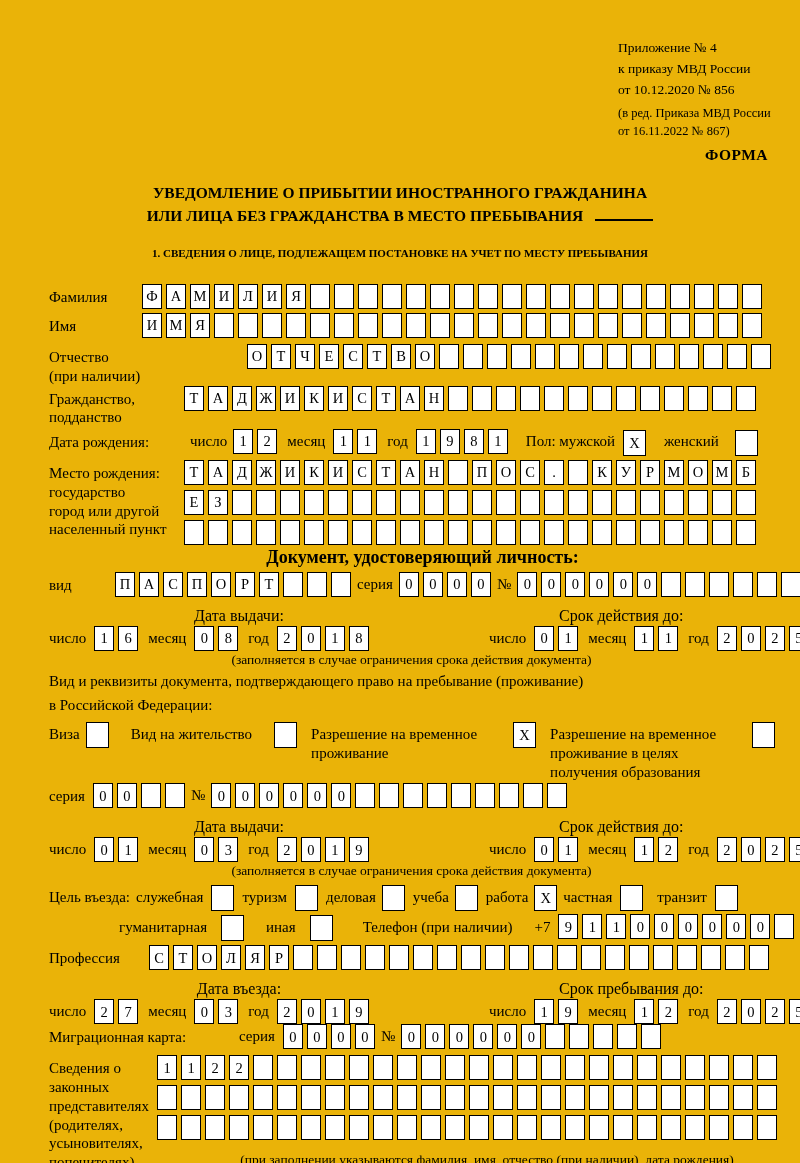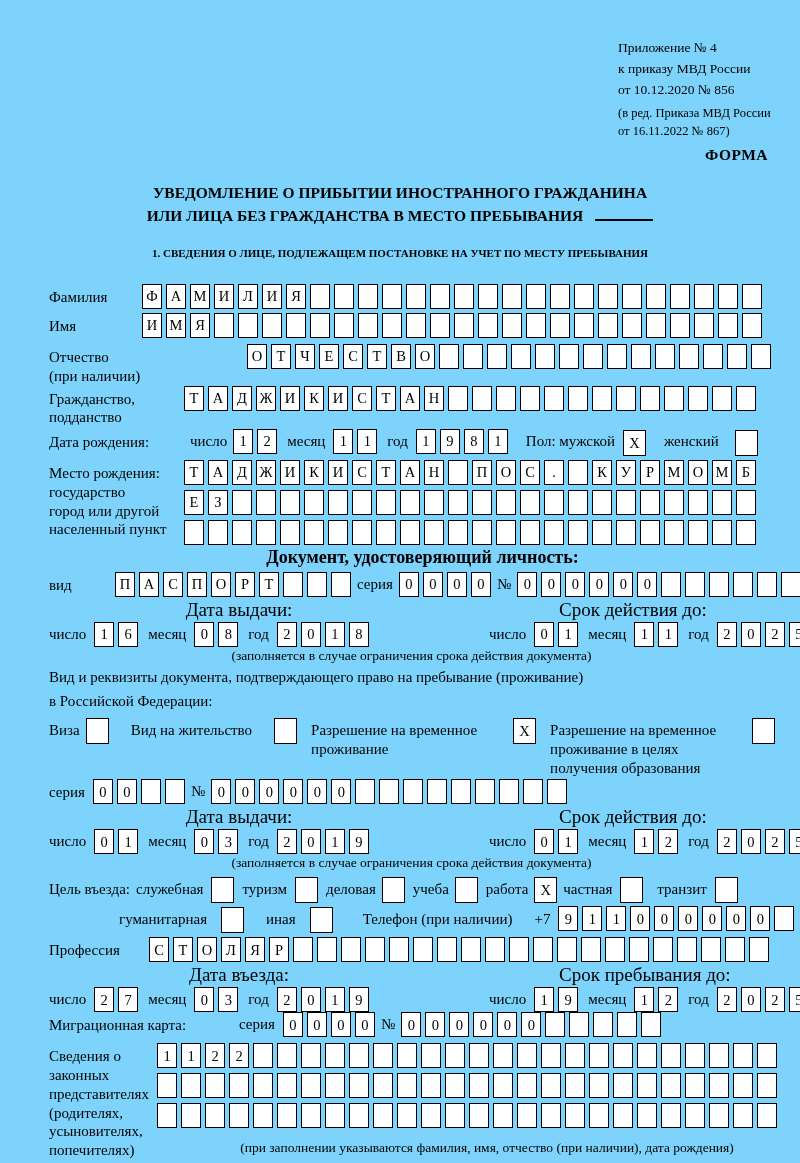--- a/index.html
+++ b/index.html
@@ -1,16 +1,16 @@
 <!DOCTYPE html>
 <html><head>
 <meta charset="utf-8">
 <style>
   html,body{margin:0;padding:0;background:#ffffff;}
-  .page{width:800px;height:1163px;background:#7dd3fc;font-family:"Liberation Serif","DejaVu Serif",serif;color:#000;position:relative;overflow:hidden;margin:0 auto;}
+  .page{width:800px;height:1163px;background:#eab308;font-family:"Liberation Serif","DejaVu Serif",serif;color:#000;position:relative;overflow:hidden;margin:0 auto;}
   
   .head{position:relative;height:252px;}
   .top-note{position:absolute;left:618px;top:38px;font-size:13.5px;line-height:1.55;}
   .top-note .amend{font-size:12.5px;line-height:1.45;margin-top:3px;}
   .forma{position:absolute;right:32px;top:146px;font-weight:bold;font-size:15.5px;letter-spacing:.5px;}
   .title{position:absolute;top:181px;left:0;right:0;text-align:center;font-weight:bold;font-size:15.5px;line-height:1.5;}
   .blank-line{display:inline-block;width:58px;border-bottom:2px solid #000;height:.9em;margin-left:12px;}
   .sec-heading{position:absolute;top:247px;left:0;right:0;text-align:center;font-weight:bold;font-size:11px;}
   
   .fbody{padding:32px 4px 0 49px;}
@@ -23,21 +23,21 @@
   .w66{width:66px}.w93{width:93px}.w100{width:100px}.w108{width:108px}.w135{width:135px}.w150{width:150px}.w198{width:198px}
   .wc190{width:196px;}
   .inl{font-size:15px;padding:4px 8px 0 10px;flex:0 0 auto;}
   .inl.first{padding-left:0;}
   .inl.tight{padding:4px 6px 0 6px;}
   .stack{display:flex;flex-direction:column;gap:5px;flex:0 0 auto;}
   .doc-heading{text-align:center;font-weight:bold;font-size:18px;margin:2px 0 4px 0;}
   .dates{display:flex;margin-bottom:0;}
   .date-col{display:flex;flex-direction:column;flex:0 0 auto;}
   .date-col.left{width:440px;}
-  .date-heading{text-align:center;font-size:19px;margin-bottom:1px;}
+  .date-heading{text-align:center;font-size:16px;margin-bottom:1px;margin-top:8px;}
   .date-heading.hl{padding-right:60px;}
   .date-heading.hr{text-align:left;padding-left:70px;}
   .date-row{display:flex;align-items:flex-start;}
   .note-right{text-align:center;font-size:13.5px;padding-right:22px;margin:1px 0 5px 0;}
   .text-line{font-size:15px;margin-bottom:7px;}
   .ml6{margin-left:6px}.ml8{margin-left:8px}.ml14{margin-left:14px}.ml22{margin-left:22px}.ml30{margin-left:30px}.ml70{margin-left:70px}
   .rep-note{font-size:13.5px;margin-top:7px;text-align:center;padding-left:40px;}
 </style>
 </head>
 <body>

